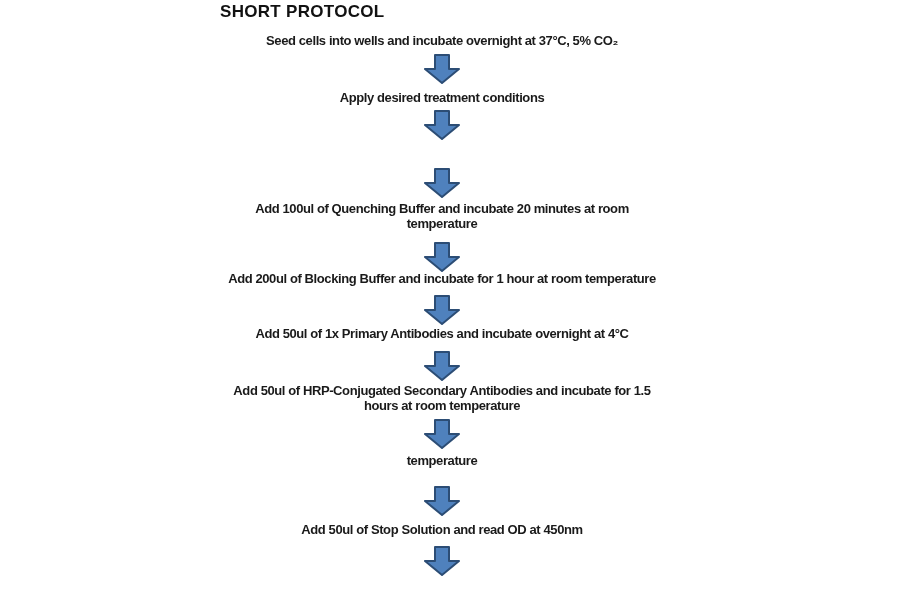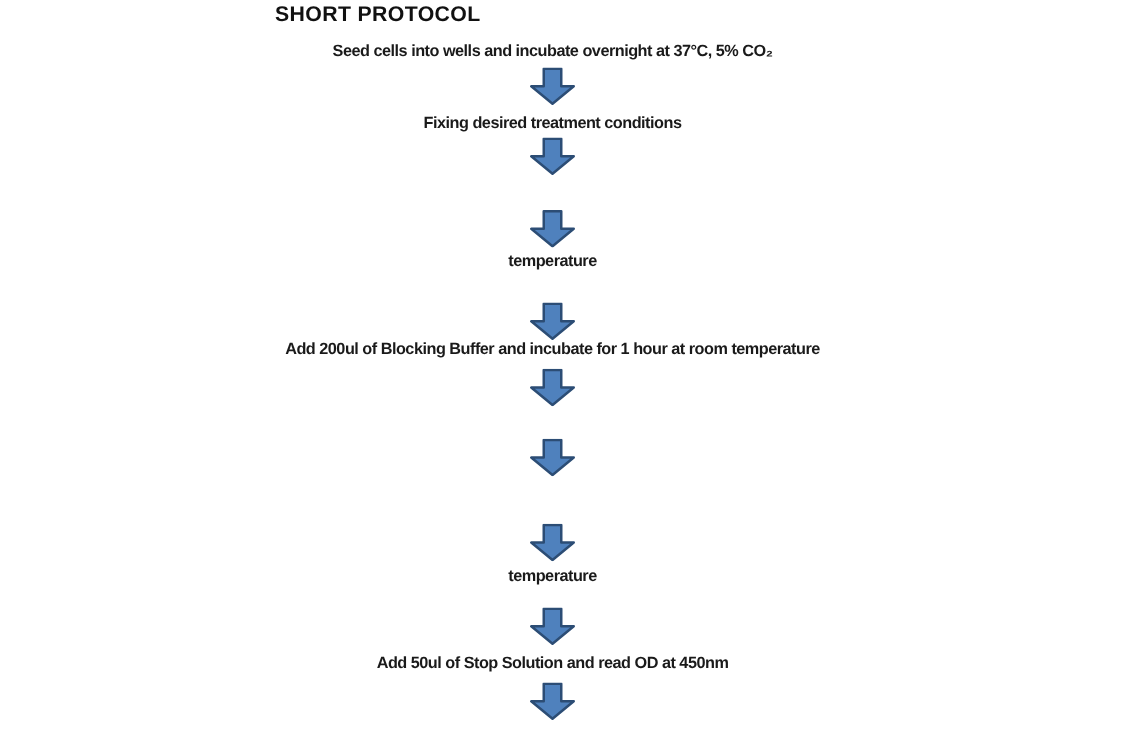--- a/index.html
+++ b/index.html
@@ -67,63 +67,71 @@
     <span class="line">Seed cells into wells and incubate overnight at 37°C, 5% CO₂</span>
   </div>
 
   <div class="arrow" style="top:54px">
     <svg width="38" height="30" viewBox="0 0 38 30">
       <path d="M12 1 H26 V15 H36 L19 29 L2 15 H12 Z" stroke-width="2" stroke-linejoin="round" fill="#4F81BD" stroke="#2C4D75"></path>
     </svg>
   </div>
 
   <div class="step" style="top:90px">
-    <span class="line">Fixing desired treatment conditions</span>
+    <span class="line">Apply desired treatment conditions</span>
   </div>
 
   <div class="arrow" style="top:110px">
     <svg width="38" height="30" viewBox="0 0 38 30">
       <path d="M12 1 H26 V15 H36 L19 29 L2 15 H12 Z" stroke-width="2" stroke-linejoin="round" fill="#4F81BD" stroke="#2C4D75"></path>
     </svg>
   </div>
 
 
   <div class="arrow" style="top:168px">
     <svg width="38" height="30" viewBox="0 0 38 30">
       <path d="M12 1 H26 V15 H36 L19 29 L2 15 H12 Z" stroke-width="2" stroke-linejoin="round" fill="#4F81BD" stroke="#2C4D75"></path>
     </svg>
   </div>
 
   <div class="step" style="top:201px">
+    <span class="line">Add 100ul of Quenching Buffer and incubate 20 minutes at room</span>
     <span class="line">temperature</span>
   </div>
 
   <div class="arrow" style="top:242px">
     <svg width="38" height="30" viewBox="0 0 38 30">
       <path d="M12 1 H26 V15 H36 L19 29 L2 15 H12 Z" stroke-width="2" stroke-linejoin="round" fill="#4F81BD" stroke="#2C4D75"></path>
     </svg>
   </div>
 
   <div class="step" style="top:271px">
     <span class="line">Add 200ul of Blocking Buffer and incubate for 1 hour at room temperature</span>
   </div>
 
   <div class="arrow" style="top:295px">
     <svg width="38" height="30" viewBox="0 0 38 30">
       <path d="M12 1 H26 V15 H36 L19 29 L2 15 H12 Z" stroke-width="2" stroke-linejoin="round" fill="#4F81BD" stroke="#2C4D75"></path>
     </svg>
   </div>
 
+  <div class="step" style="top:326px">
+    <span class="line">Add 50ul of 1x Primary Antibodies and incubate overnight at 4°C</span>
+  </div>
 
   <div class="arrow" style="top:351px">
     <svg width="38" height="30" viewBox="0 0 38 30">
       <path d="M12 1 H26 V15 H36 L19 29 L2 15 H12 Z" stroke-width="2" stroke-linejoin="round" fill="#4F81BD" stroke="#2C4D75"></path>
     </svg>
   </div>
 
+  <div class="step" style="top:383px">
+    <span class="line">Add 50ul of HRP-Conjugated Secondary Antibodies and incubate for 1.5</span>
+    <span class="line">hours at room temperature</span>
+  </div>
 
   <div class="arrow" style="top:419px">
     <svg width="38" height="30" viewBox="0 0 38 30">
       <path d="M12 1 H26 V15 H36 L19 29 L2 15 H12 Z" stroke-width="2" stroke-linejoin="round" fill="#4F81BD" stroke="#2C4D75"></path>
     </svg>
   </div>
 
   <div class="step" style="top:453px">
     <span class="line">temperature</span>
   </div>

